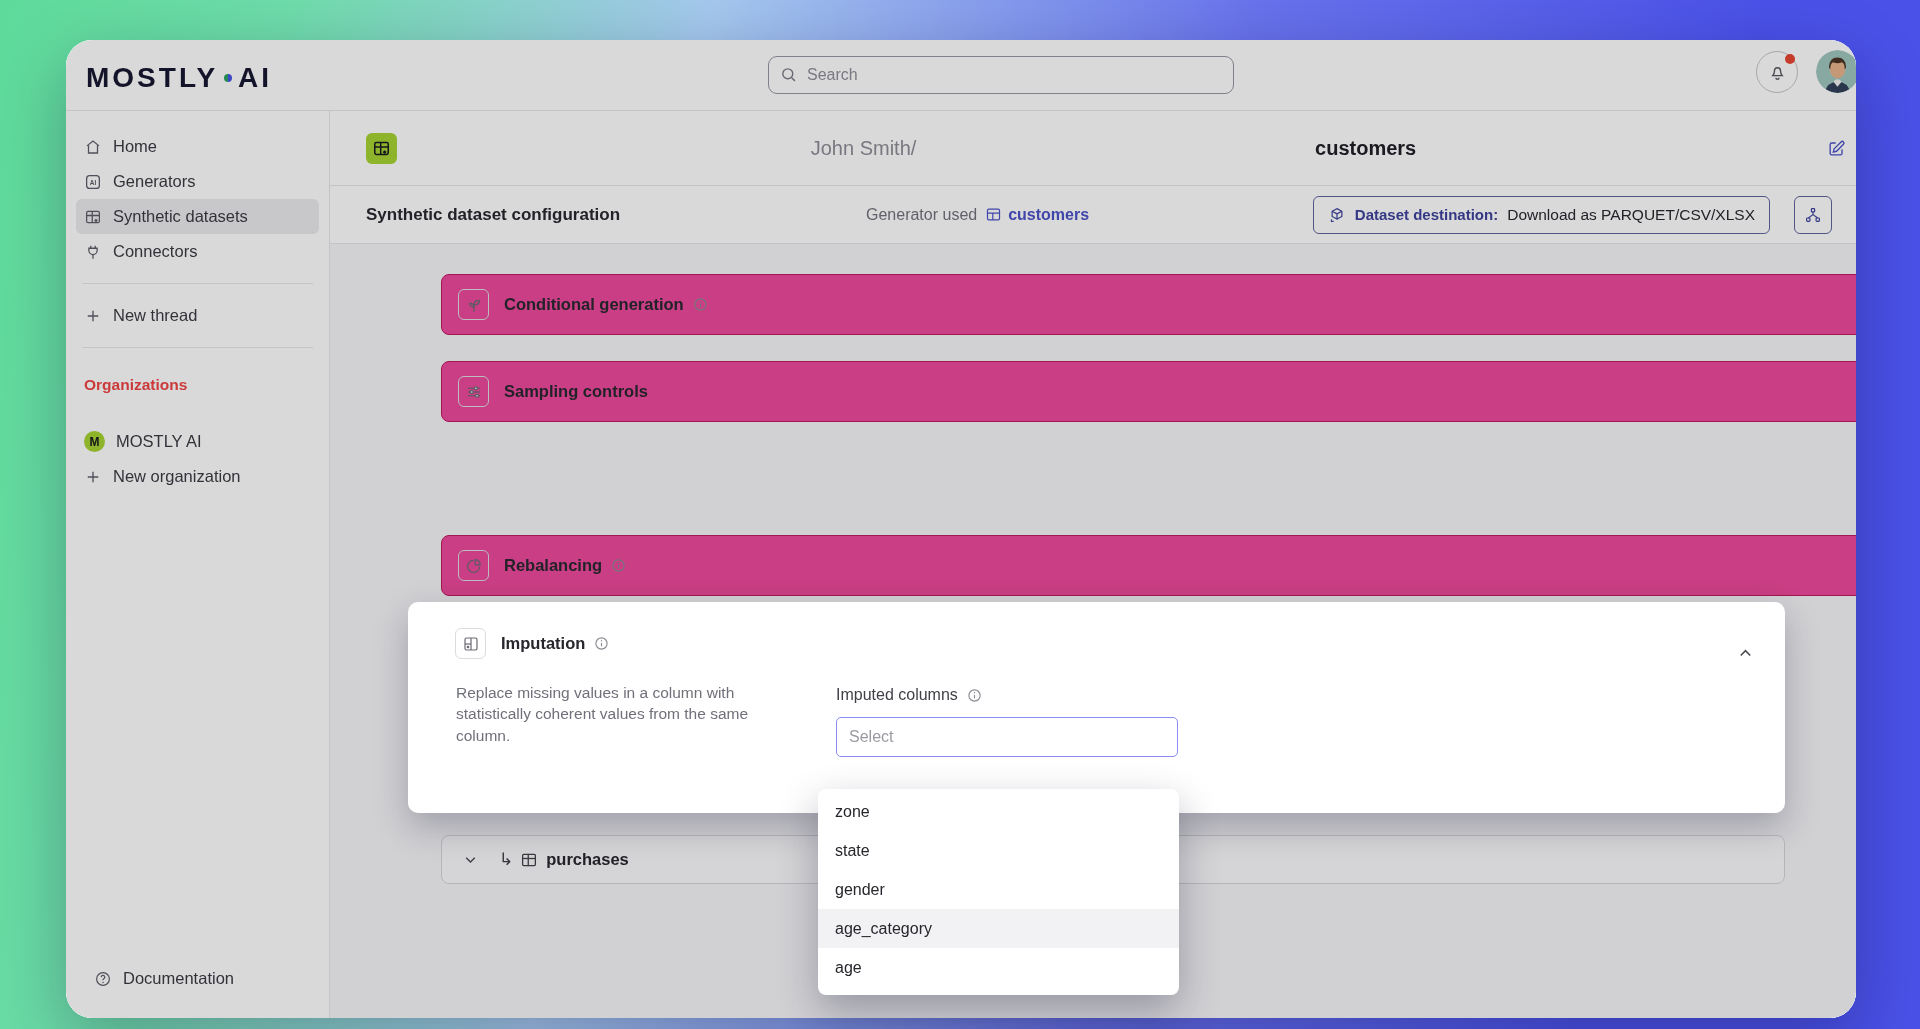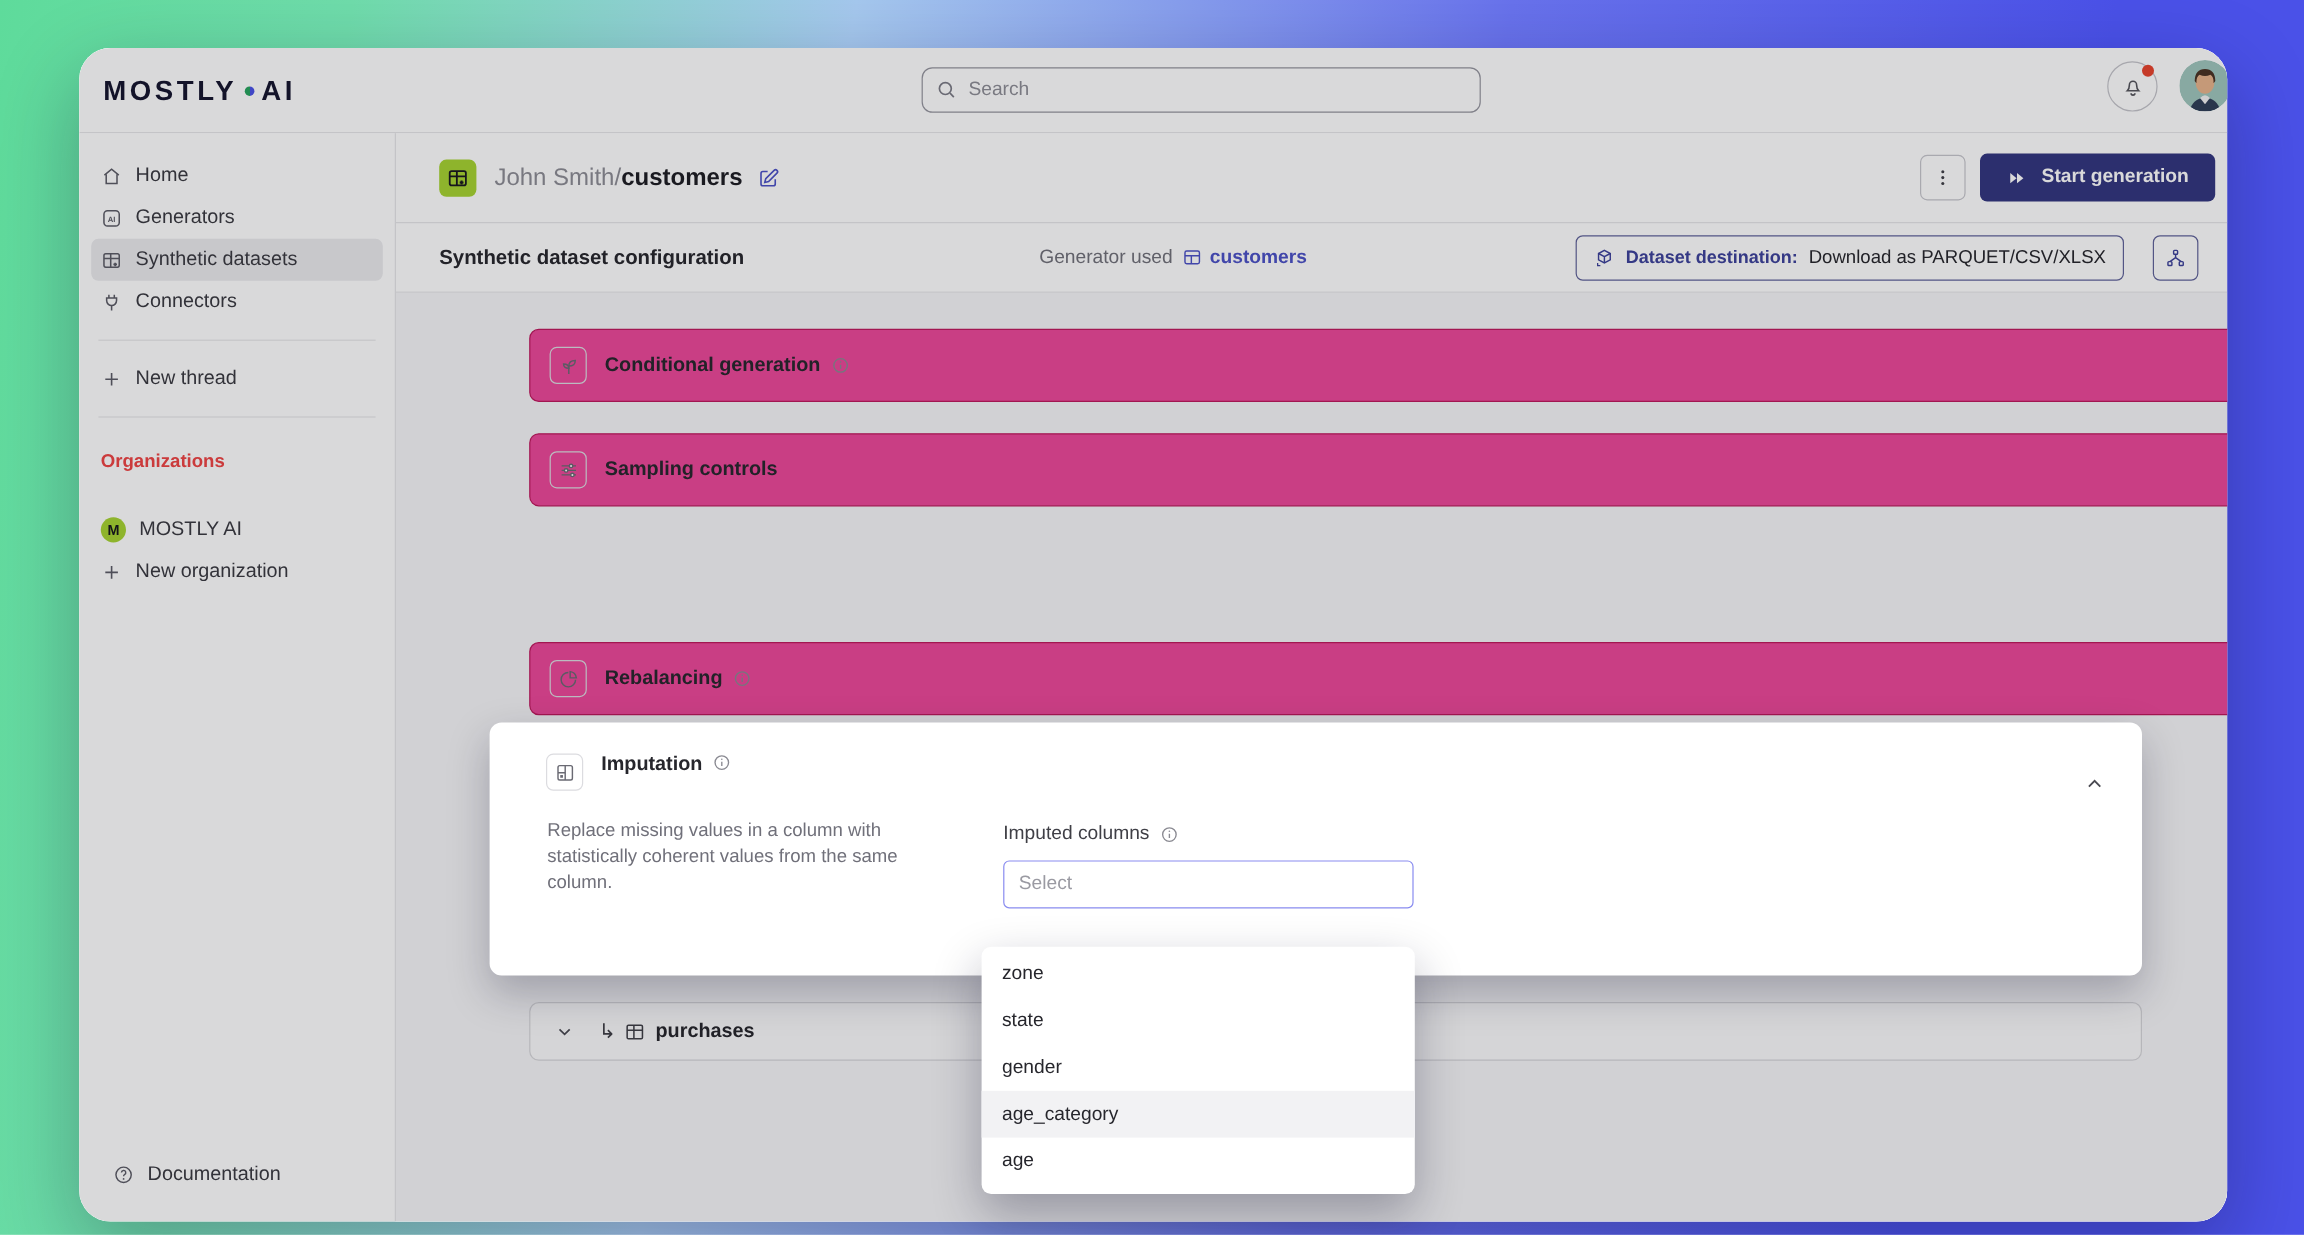--- a/index.html
+++ b/index.html
@@ -10,21 +10,21 @@
     position:relative; color:#26262c;
   }
   .window {
     position:absolute; left:66px; top:40px; width:1790px; height:978px;
     background:#fff; border-radius:26px; overflow:hidden;
     box-shadow:0 24px 70px rgba(10,10,40,.30);
   }
   
   .topbar { position:relative; height:71px; border-bottom:1px solid #e6e6e9; background:#fff; }
   .logo { position:absolute; left:20px; top:22px; display:flex; align-items:center; gap:6px;
-          font-size:23px; font-weight:800; letter-spacing:3px; color:#15152e; }
+          font-size:28px; font-weight:800; letter-spacing:3px; color:#15152e; }
   .logo-dot { width:8px; height:8px; border-radius:50%; background:linear-gradient(90deg,#27a45e 50%,#4a52e8 50%); display:inline-block; }
   .search-wrap { position:absolute; left:702px; top:16px; width:466px; height:38px; }
   .search-wrap svg { position:absolute; left:12px; top:10px; color:#7b7b85; }
   .search-input { width:100%; height:100%; border:1px solid #96969f; border-radius:9px; background:#fff;
           padding:0 12px 0 38px; font:16px "Liberation Sans",sans-serif; color:#33333a; outline:none; }
   .search-input::placeholder { color:#8e8e96; }
   .bell-btn { position:absolute; left:1690px; top:11px; width:42px; height:42px; border:1px solid #c4c4ca;
           border-radius:50%; display:flex; align-items:center; justify-content:center; color:#55555c; background:#fff; }
   .bell-dot { position:absolute; top:2px; right:2px; width:10px; height:10px; border-radius:50%; background:#e8432d; }
   .avatar { position:absolute; left:1750px; top:10px; width:43px; height:43px; border-radius:50%; overflow:hidden; }
@@ -68,21 +68,21 @@
   .acc-row { position:absolute; left:111px; width:1536px; height:61px; background:#ec4899; border:1px solid #be185d;
           border-radius:8px; display:flex; align-items:center; padding:0 24px 0 16px; cursor:pointer; }
   .acc-icon { width:31px; height:31px; border:1px solid #dcdce0; border-radius:6px; color:#6a6a73;
           display:flex; align-items:center; justify-content:center; margin-right:15px; flex:none; }
   .acc-label { font-size:16.5px; font-weight:600; color:#26262c; }
   .info-ic { margin-left:9px; color:#8a8a92; display:flex; cursor:pointer; }
   .acc-chev { margin-left:auto; color:#4a4a52; display:flex; }
   
   .imp-card { position:absolute; left:78px; top:358px; width:1377px; height:211px; background:#fff; border-radius:10px;
           z-index:60; box-shadow:0 14px 34px rgba(15,15,45,.25); }
-  .imp-head { position:absolute; left:47px; top:26px; display:flex; }
+  .imp-head { position:absolute; left:47px; top:26px; display:flex; align-items:center; }
   .imp-desc { position:absolute; left:48px; top:80px; width:310px; font-size:15.5px; line-height:1.38; color:#70707a; }
   .imp-chev { position:absolute; right:30px; top:42px; color:#4a4a52; cursor:pointer; }
   .imp-field { position:absolute; left:428px; top:84px; }
   .imp-field-label { display:flex; align-items:center; font-size:16px; color:#3f3f46; }
   .imp-select { margin-top:13px; width:342px; height:40px; border:1.5px solid #898cf0; border-radius:5px;
           padding:0 12px; font:16px "Liberation Sans",sans-serif; color:#33333a; outline:none; background:#fff; }
   .imp-select::placeholder { color:#9a9aa2; }
   
   .dropdown { position:absolute; left:818px; top:789px; width:361px; background:#fff; border-radius:8px; z-index:70;
           box-shadow:0 16px 40px rgba(15,15,45,.30); padding:3px 0 8px; }
@@ -216,36 +216,20 @@
             </svg>
         </span>
         <span class="title-owner">John Smith/</span>
           <span class="title-name">customers</span>
         <span class="edit-btn">
           <svg width="19" height="19" viewBox="0 0 24 24" fill="none" stroke="currentColor" stroke-width="1.7">
               <path d="M11 5H6a2 2 0 0 0-2 2v11a2 2 0 0 0 2 2h11a2 2 0 0 0 2-2v-5"></path>
               <path d="M17.8 3.7a2.1 2.1 0 0 1 3 3L12 15.5 8 16.5l1-4z"></path>
             </svg>
         </span>
-        <div class="title-right">
-          <div class="kebab-btn">
-            <svg width="18" height="18" viewBox="0 0 24 24" fill="currentColor">
-                <circle cx="12" cy="5.5" r="1.7"></circle>
-                <circle cx="12" cy="12" r="1.7"></circle>
-                <circle cx="12" cy="18.5" r="1.7"></circle>
-              </svg>
-          </div>
-          <button class="start-btn">
-            <svg width="17" height="17" viewBox="0 0 24 24" fill="currentColor">
-                <path d="M4.5 6l7.5 6-7.5 6z"></path>
-                <path d="M12.5 6l7.5 6-7.5 6z"></path>
-              </svg>
-            <span>Start generation</span>
-          </button>
-        </div>
       </div>
 
       <div class="configbar">
         <span class="config-title">Synthetic dataset configuration</span>
         <div class="gen-used">
           <span>Generator used</span>
           <span class="gen-link">
             <svg width="17" height="17" viewBox="0 0 24 24" fill="none" stroke="currentColor" stroke-width="1.7">
                 <rect x="3.5" y="4.5" width="17" height="15" rx="2"></rect>
                 <line x1="3.5" y1="10" x2="20.5" y2="10"></line>

